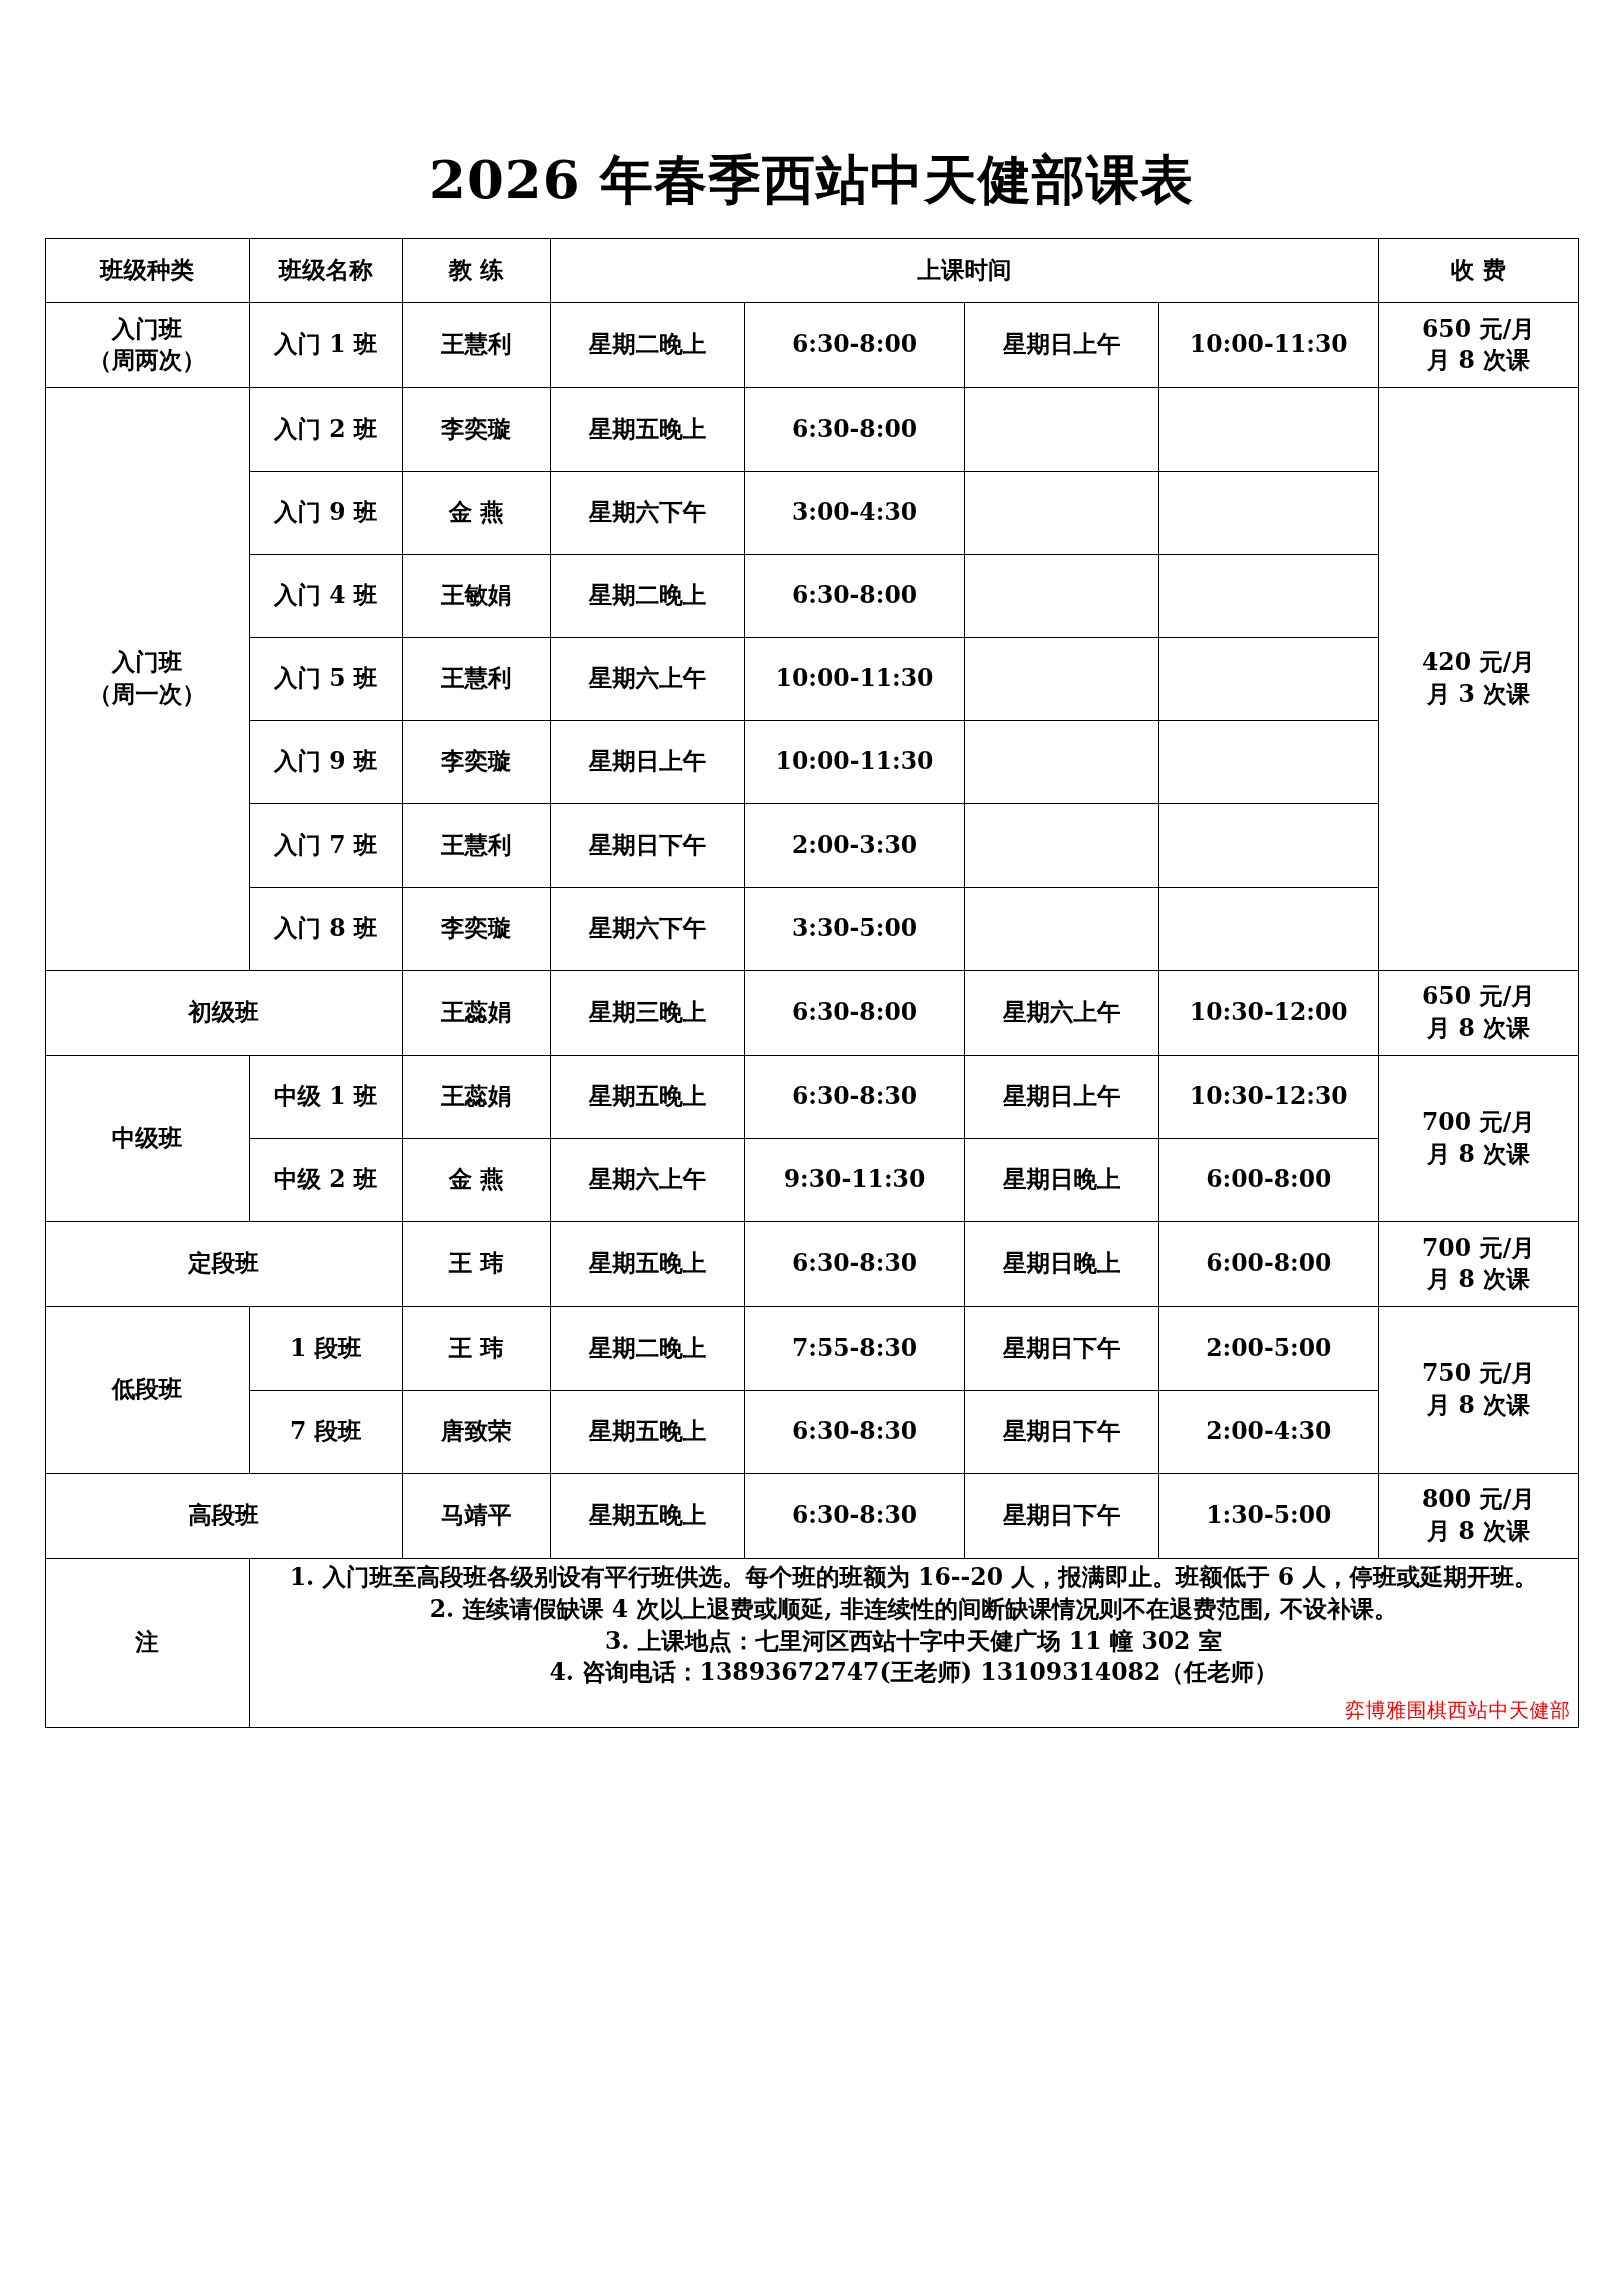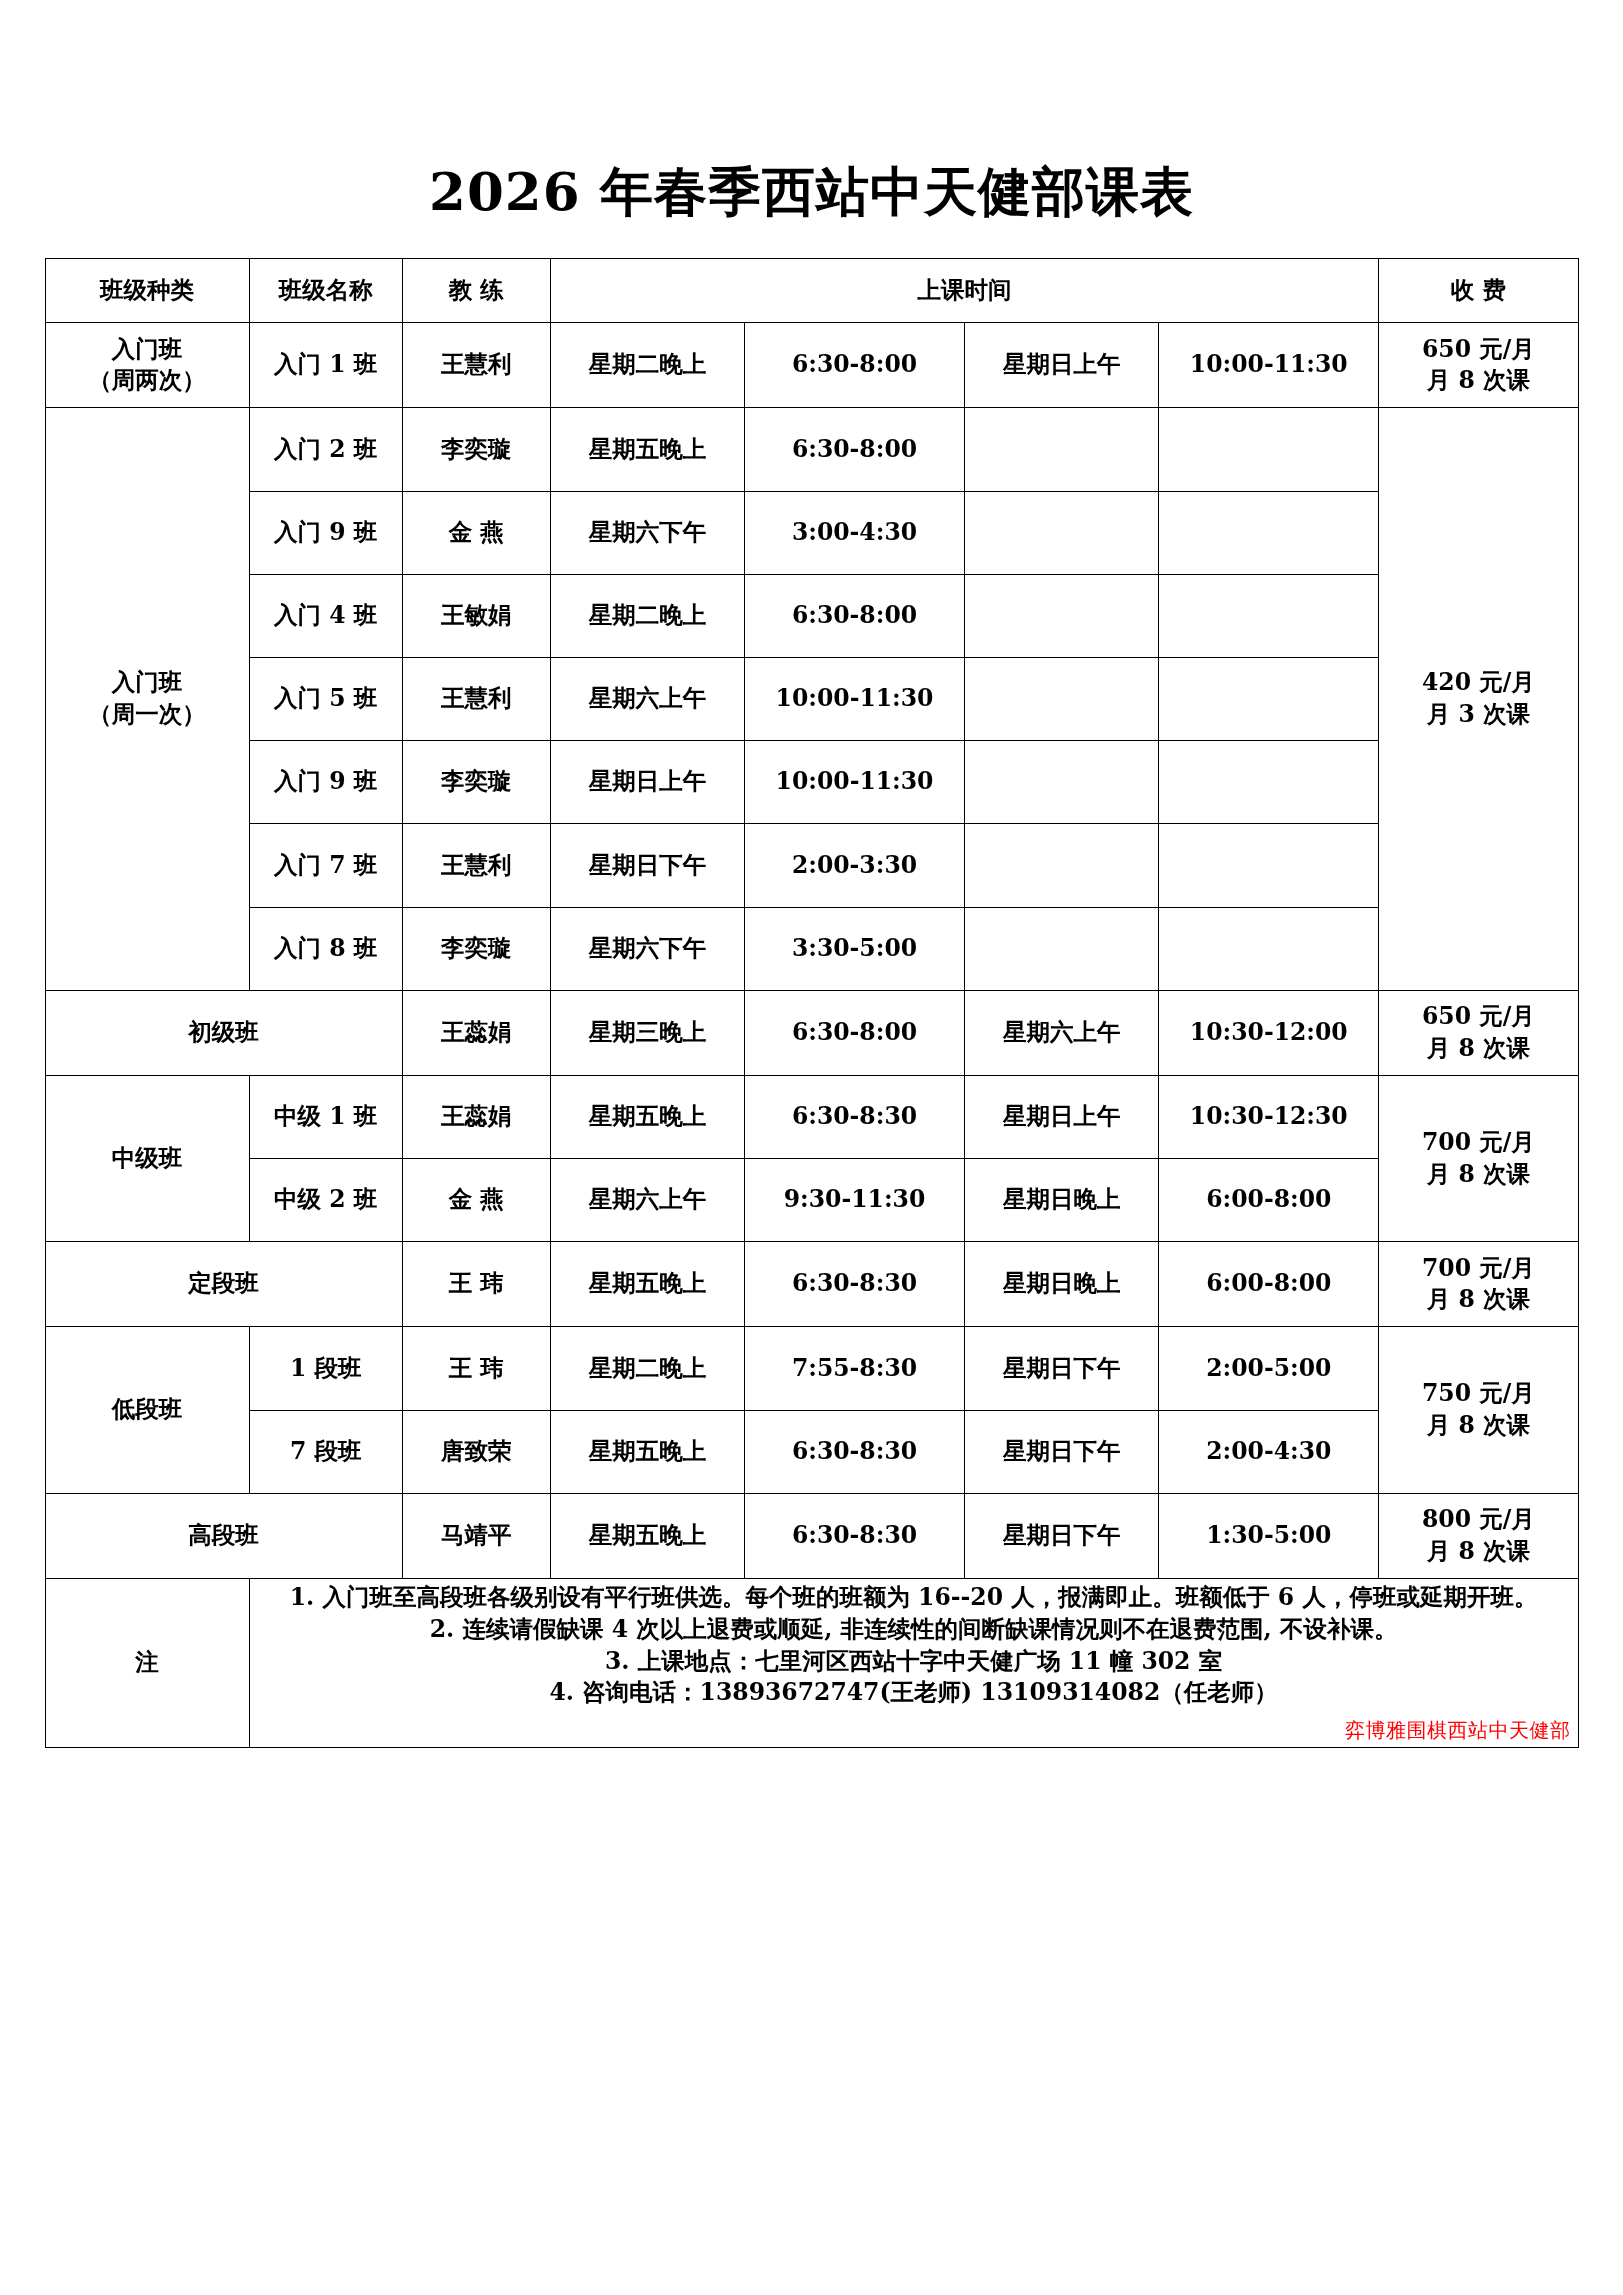--- a/index.html
+++ b/index.html
@@ -12,42 +12,41 @@
     height: 2295px;
     font-family: "DejaVu Sans", "Liberation Sans", sans-serif;
     color: #000000;
     -webkit-font-smoothing: none;
   }
   .page {
     position: relative;
     width: 1623px;
     height: 2249px;
     box-sizing: border-box;
-    padding: 12px;
+    padding: 0;
   }
   .doc-title {
     text-align: center;
     font-size: 53px;
     font-weight: bold;
     letter-spacing: 1px;
     margin: 0;
     padding-top: 153px;
     line-height: 1.0;
     font-family: "DejaVu Serif", "Liberation Serif", serif;
   }
   .table-wrap {
     margin: 0 auto;
     padding-top: 32px;
     width: 1534px;
   }
   table.schedule {
     border-collapse: collapse;
     width: 1534px;
     table-layout: fixed;
-    margin-top: 8px;
   }
   table.schedule td, table.schedule th {
     border: 1px solid #000000;
     text-align: center;
     vertical-align: middle;
     font-size: 23.5px;
     font-weight: bold;
     font-family: "DejaVu Serif", "Liberation Serif", serif;
     padding: 3.1px 2px;
     line-height: 1.35;

